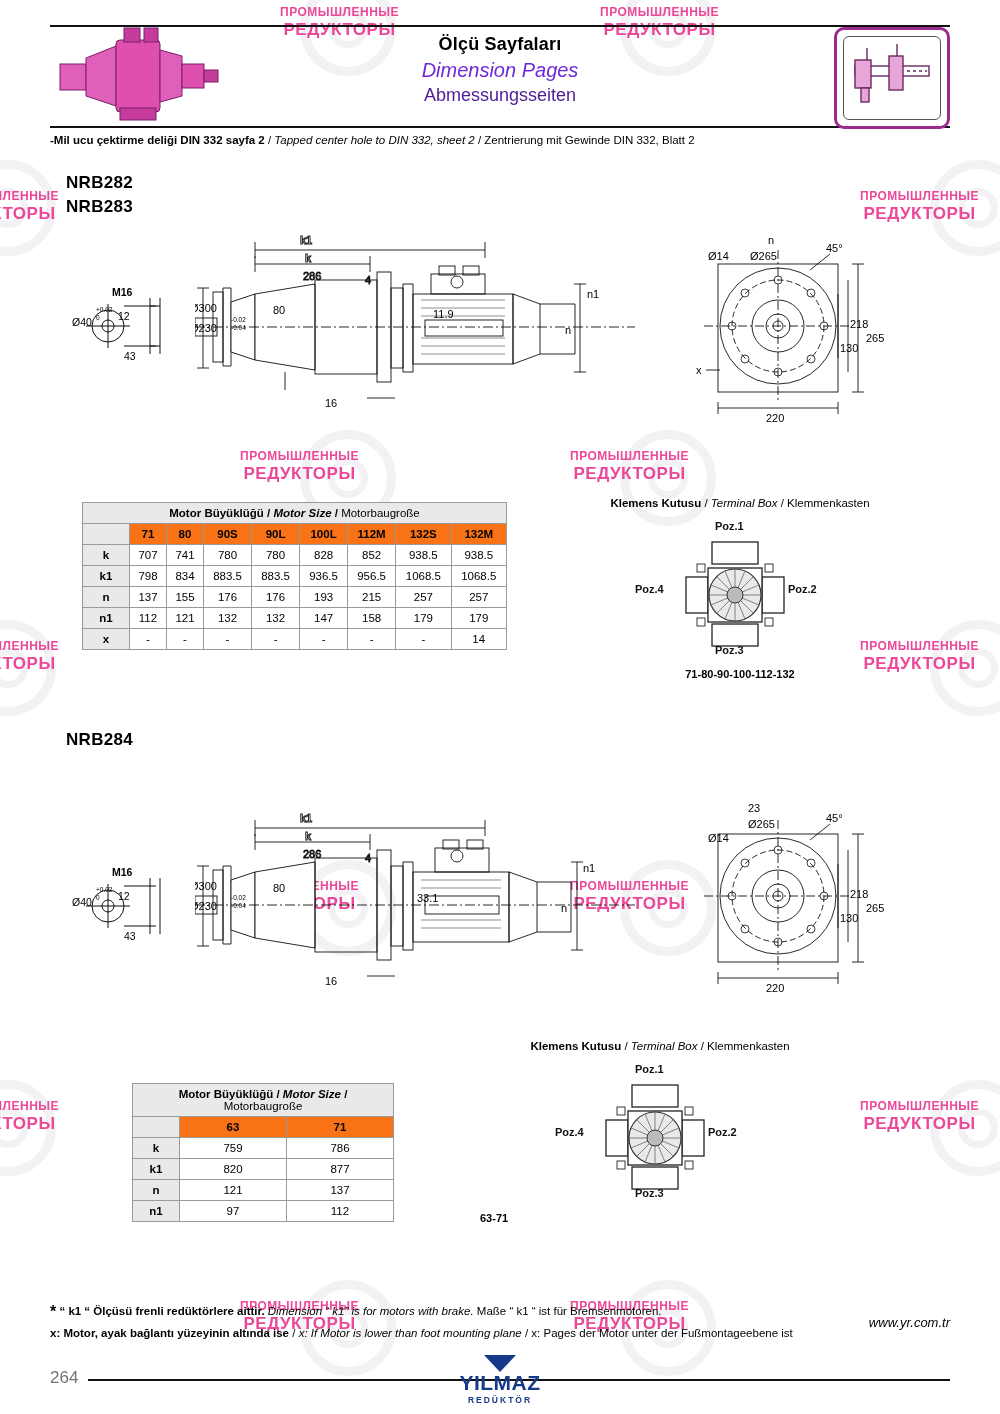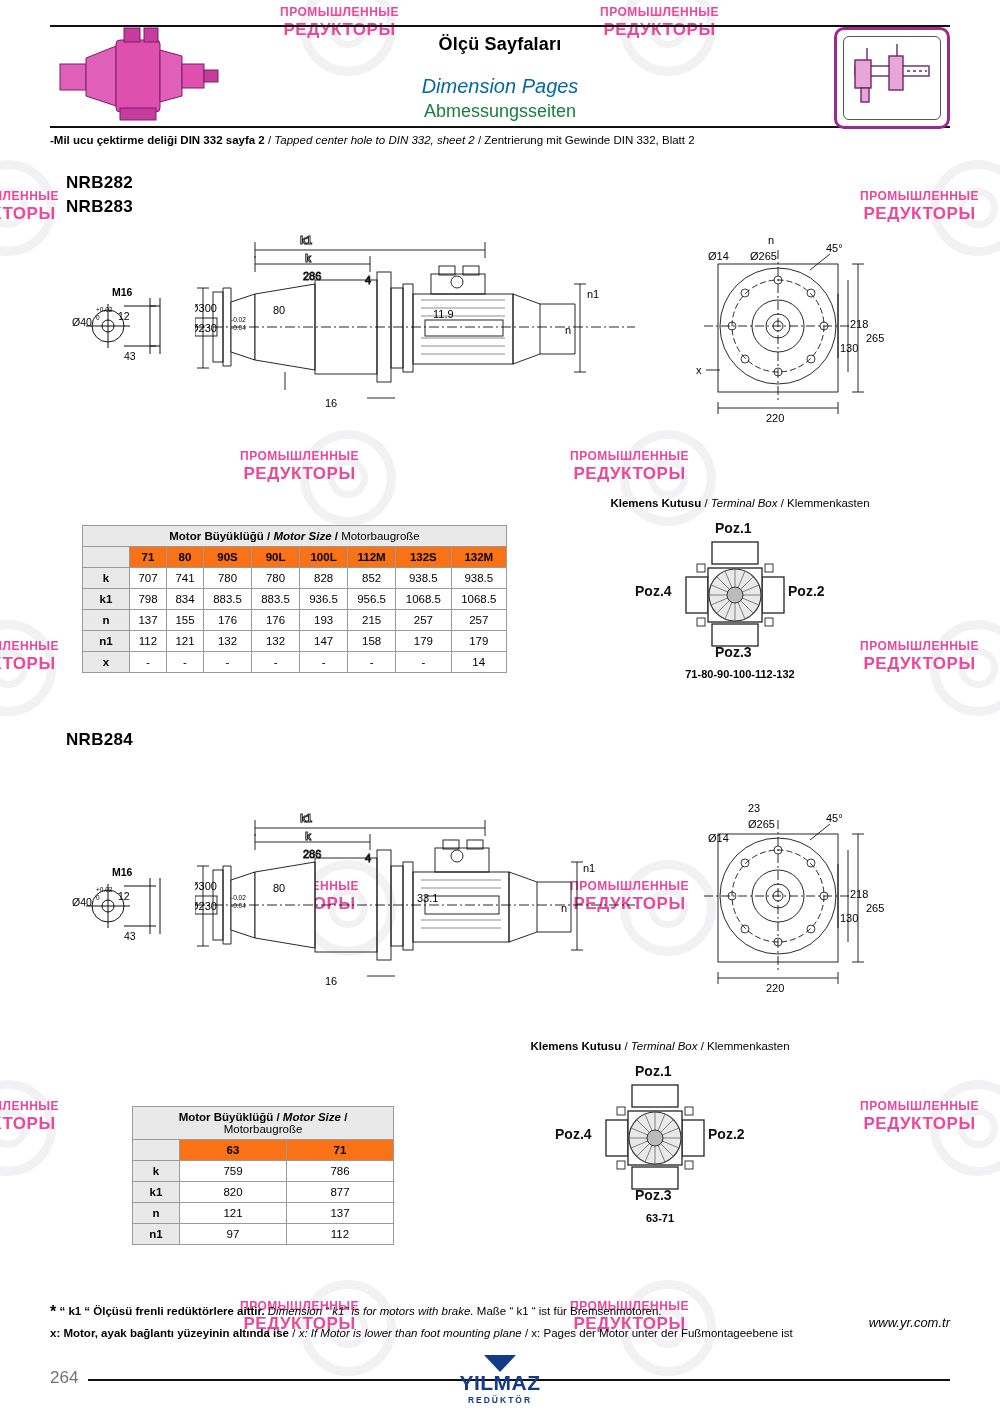--- a/index.html
+++ b/index.html
@@ -24,53 +24,53 @@
     content:"";position:absolute;left:50%;top:50%;width:40px;height:40px;
     margin:-20px 0 0 -20px;border-radius:50%;border:7px solid #f2f2f4;box-sizing:border-box;
   }
   .content{position:relative;z-index:2;}
 
   
   .hdr-rule{position:absolute;left:50px;right:50px;top:25px;border-top:2px solid #111;}
   .hdr-rule2{position:absolute;left:50px;right:50px;top:126px;border-top:2px solid #111;}
   .hdr-title{position:absolute;left:300px;top:34px;width:400px;text-align:center;}
   .hdr-title .t1{font-size:18px;font-weight:bold;letter-spacing:.2px;}
-  .hdr-title .t2{font-size:20px;font-style:italic;margin-top:20px;color:#0369a1;}
-  .hdr-title .t3{font-size:18px;margin-top:3px;color:#15803d;}
+  .hdr-title .t2{font-size:20px;font-style:italic;margin-top:4px;color:#6d28d9;}
+  .hdr-title .t3{font-size:18px;margin-top:3px;color:#4c1d95;}
   .hdr-sub{position:absolute;left:50px;top:134px;font-size:11.5px;}
   .hdr-sub b{font-weight:bold;}
   .hdr-sub i{font-style:italic;}
 
   .gear-img{position:absolute;left:52px;top:20px;width:170px;height:105px;}
   .cal-box{
     position:absolute;right:50px;top:27px;width:110px;height:96px;
     border:3px solid #9c2b8f;border-radius:10px;background:#fff;
   }
   .cal-inner{position:absolute;inset:6px;border:1px solid #555;border-radius:6px;}
 
   
   .model{position:absolute;font-size:17px;font-weight:bold;letter-spacing:.3px;}
 
   
-  table.dim{border-collapse:collapse;font-size:11.5px;margin-top:23px;}
+  table.dim{border-collapse:collapse;font-size:11.5px;}
   table.dim td,table.dim th{border:1px solid #9a9a9a;padding:4px 6px;text-align:center;}
   table.dim th.hdr{background:#e9e9ea;font-weight:bold;font-size:11.5px;}
   table.dim td.rowhdr{background:#e9e9ea;font-weight:bold;width:34px;}
   table.dim td.colhdr{background:#f97316;font-weight:bold;}
   .tbl1{position:absolute;left:82px;top:502px;width:425px;}
   .tbl1 table{width:425px;}
   .tbl2{position:absolute;left:132px;top:1083px;width:262px;}
   .tbl2 table{width:262px;}
 
   
   .tbox{position:absolute;text-align:center;}
   .tbox .cap{font-size:11.5px;font-weight:bold;}
   .tbox .cap i{font-weight:normal;font-style:italic;}
   .tbox .cap span.n{font-weight:normal;font-style:normal;}
-  .poz{position:absolute;font-size:14px;font-weight:bold;color:#111;}
+  .poz{position:absolute;font-size:11px;font-weight:bold;color:#111;}
 
   
   .notes{position:absolute;left:50px;top:1300px;font-size:11.5px;line-height:1.55;}
   .notes b{font-weight:bold;}
   .notes i{font-style:italic;}
   .star{font-size:16px;font-weight:bold;vertical-align:-2px;}
 
   
   .foot-rule{position:absolute;left:88px;right:50px;top:1379px;border-top:2px solid #111;}
   .pageno{position:absolute;left:50px;top:1368px;font-size:17px;color:#737373;}
@@ -652,21 +652,21 @@
       </g>
       <circle cx="175" cy="75" r="8" fill="#bbb" stroke="#333" stroke-width="1"></circle>
       <g stroke="#222" fill="#fff" stroke-width="0.9">
         <rect x="205" y="44" width="8" height="8"></rect>
           <rect x="137" y="44" width="8" height="8"></rect>
         <rect x="205" y="98" width="8" height="8"></rect>
           <rect x="137" y="98" width="8" height="8"></rect>
       </g>
     </svg>
   </div>
-  <div style="position:absolute;left:480px;top:1212px;width:360px;text-align:center;font-size:11px;font-weight:bold">63-71</div>
+  <div style="position:absolute;left:480px;top:1212px;width:360px;font-size:11px;font-weight:bold">63-71</div>
 
   <div class="notes">
     <div>
       <span class="star">*</span>
       <b>“ k1 “ Ölçüsü frenli redüktörlere aittir.</b>
       <i>Dimension “ k1” is for motors with brake.</i>
       <span>Maße “ k1 “ ist für Bremsenmotoren.</span>
     </div>
     <div>
       <b>x: Motor, ayak bağlantı yüzeyinin altında ise</b>

